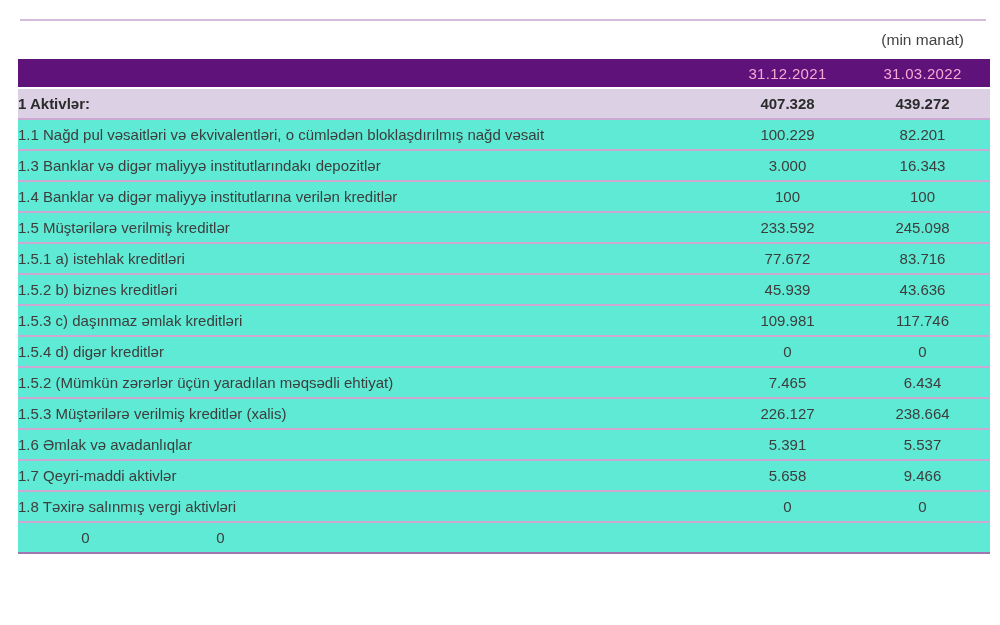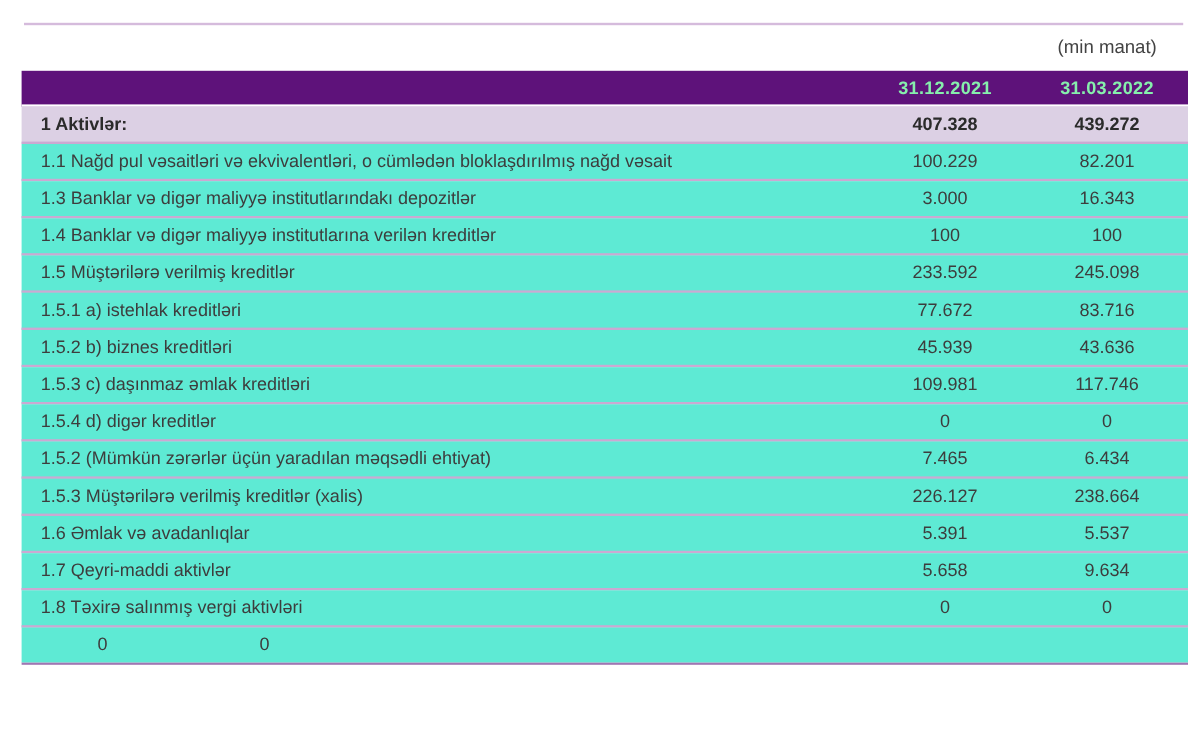--- a/index.html
+++ b/index.html
@@ -56,35 +56,35 @@
   .row-total .cell-label,
   .row-total .cell-val {
     font-weight: bold;
     color: #2B2B2B;
   }
   .row:last-child {
     border-bottom: none;
   }
   .cell-label {
     flex: 1 1 auto;
-    padding-left: 16px;
+    padding-left: 0;
     font-size: 15px;
     color: #3D3D3D;
     white-space: nowrap;
     overflow: hidden;
   }
   .cell-val {
     flex: 0 0 135px;
     text-align: center;
     font-size: 15px;
     color: #3D3D3D;
   }
   .row-header .cell-val {
-    color: #86efac;
-    font-weight: bold;
+    color: #f9a8d4;
+    font-weight: normal;
     letter-spacing: 0.3px;
   }
 </style>
 </head>
 <body>
 
 <div class="page">
 
   <div class="top-rule"></div>
 
@@ -167,21 +167,21 @@
 
     <div class="row">
       <div class="cell-label">1.6 Əmlak və avadanlıqlar</div>
       <div class="cell-val">5.391</div>
       <div class="cell-val">5.537</div>
     </div>
 
     <div class="row">
       <div class="cell-label">1.7 Qeyri-maddi aktivlər</div>
       <div class="cell-val">5.658</div>
-      <div class="cell-val">9.634</div>
+      <div class="cell-val">9.466</div>
     </div>
 
     <div class="row">
       <div class="cell-label">1.8 Təxirə salınmış vergi aktivləri</div>
       <div class="cell-val">0</div>
       <div class="cell-val">0</div>
     </div>
 
     <div class="row">
       <div class="cell-val">0</div>

